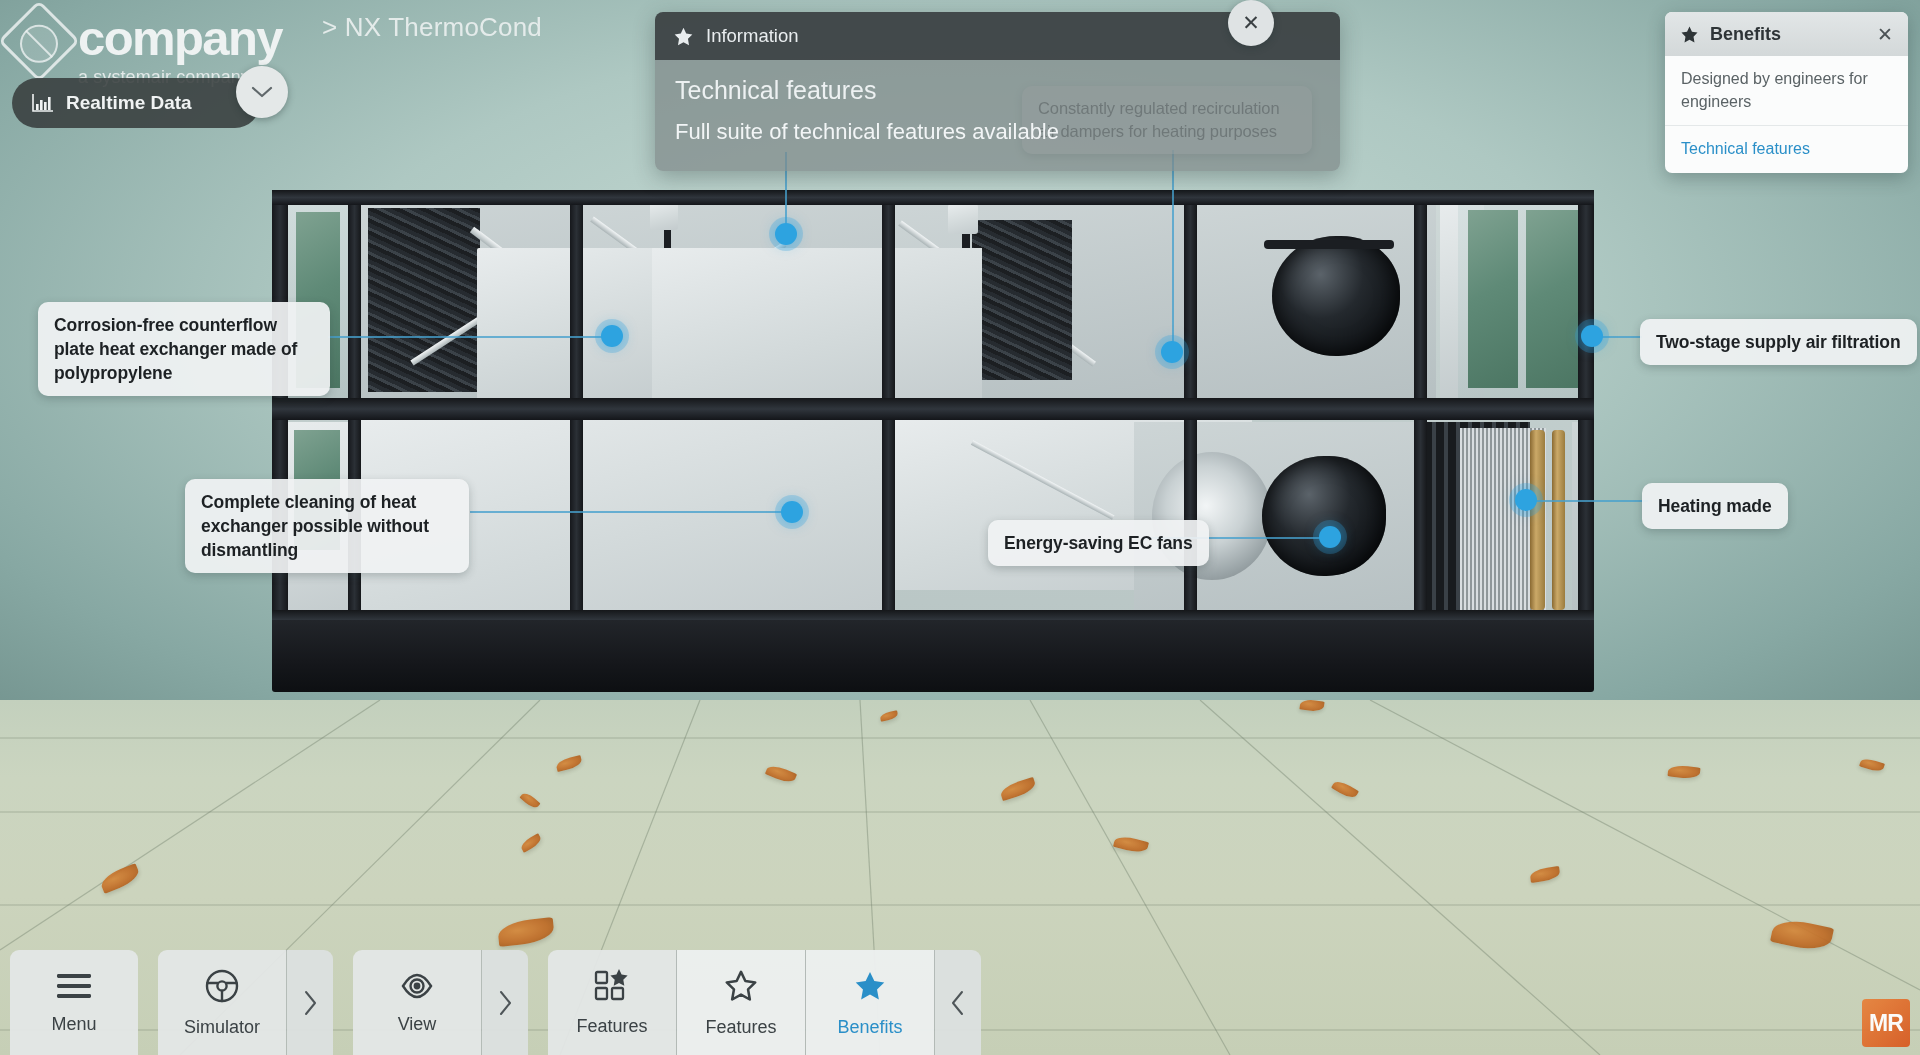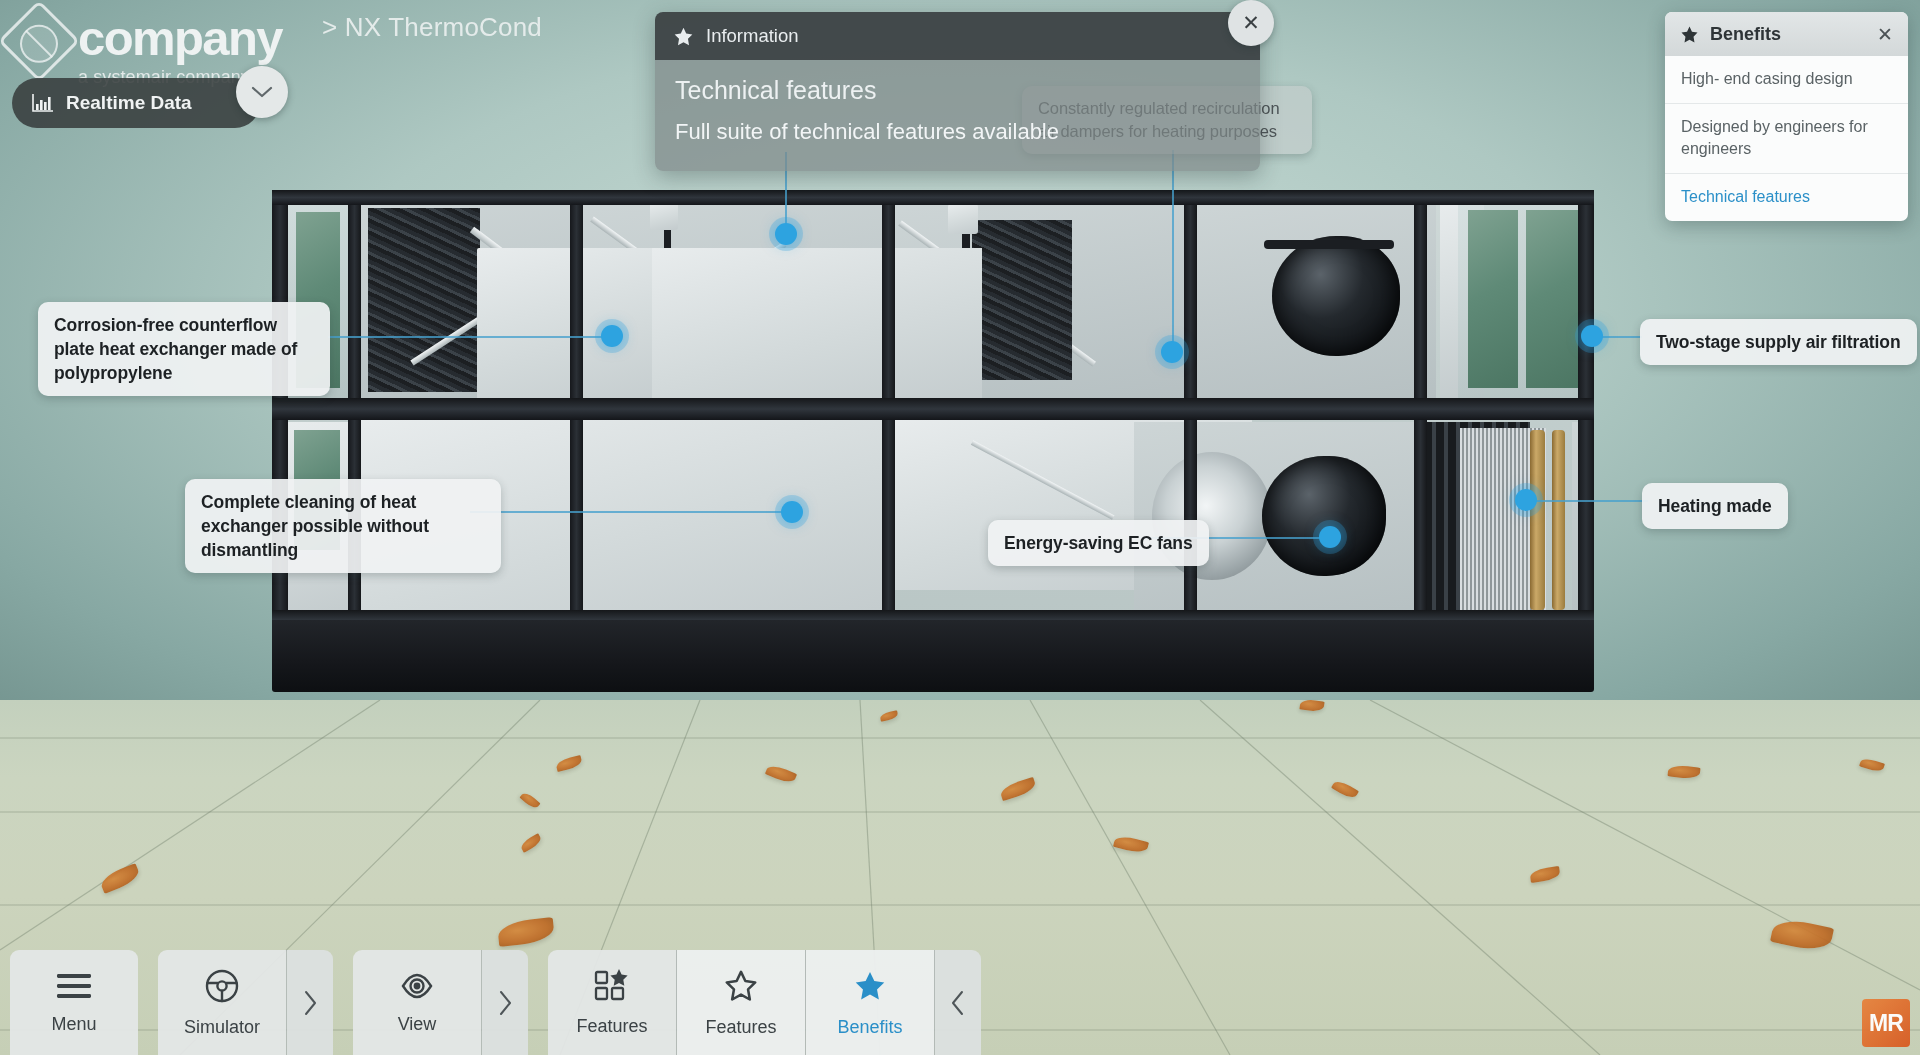--- a/index.html
+++ b/index.html
@@ -110,21 +110,21 @@
   }
   .callout.ghost {
     background: rgba(190,196,196,.55);
     color: #4e5558;
     font-weight: normal;
     font-size: 16.5px;
   }
 
   
   #info-panel {
-    position: absolute; left: 655px; top: 12px; width: 605px;
+    position: absolute; left: 655px; top: 12px; width: 685px;
     border-radius: 8px;
     overflow: hidden;
     box-shadow: 0 6px 22px rgba(25,40,40,.30);
   }
   #info-panel .ip-head {
     background: rgba(58,63,66,.93);
     color: #e9edef;
     height: 48px;
     display: flex; align-items: center; gap: 12px;
     padding: 0 18px;
@@ -373,21 +373,21 @@
   <div class="hotspot" style="left:612px;top:336px;"></div>
   <div class="hotspot" style="left:792px;top:512px;"></div>
   <div class="hotspot" style="left:1330px;top:537px;"></div>
   <div class="hotspot" style="left:1592px;top:336px;"></div>
   <div class="hotspot" style="left:1526px;top:500px;"></div>
   <div class="hotspot" style="left:786px;top:234px;"></div>
   <div class="hotspot" style="left:1172px;top:352px;"></div>
 
   <div class="callout" style="left:38px;top:302px;width:292px;">Corrosion-free counterflow plate heat exchanger made of polypropylene</div>
 
-  <div class="callout" style="left:185px;top:479px;width:316px;">Complete cleaning of heat exchanger possible without dismantling</div>
+  <div class="callout" style="left:185px;top:479px;width:284px;">Complete cleaning of heat exchanger possible without dismantling</div>
 
   <div class="callout" style="left:988px;top:520px;">Energy-saving EC fans</div>
 
   <div class="callout" style="left:1640px;top:319px;">Two-stage supply air filtration</div>
 
   <div class="callout" style="left:1642px;top:483px;">Heating made</div>
 
 
   <div class="callout ghost" style="left:1022px;top:86px;width:290px;background:rgba(200,206,206,.55);">Constantly regulated recirculation air dampers for heating purposes</div>
 
@@ -413,21 +413,20 @@
     <div class="bp-head">
       <span>
         <svg width="19" height="19" viewBox="0 0 24 24">
             <path fill="#2e3437" d="M12 2l3.1 6.6 7 1-5 5.1 1.2 7.3L12 18.5 5.7 22l1.2-7.3-5-5.1 7-1z"></path>
           </svg>
       </span>
       <span>Benefits</span>
       <span class="sp"></span>
       <span style="cursor:pointer;font-weight:normal;font-size:19px;color:#4b5255;">✕</span>
     </div>
-    <div class="bp-item">High- end casing design</div>
     <div class="bp-item">Designed by engineers for engineers</div>
     <div class="bp-item active">Technical features</div>
   </div>
 
   <div id="logo-block">
     <div class="logo-diamond"></div>
     <div>
       <div class="wordmark">company</div>
       <div class="tagline">a systemair company</div>
     </div>

